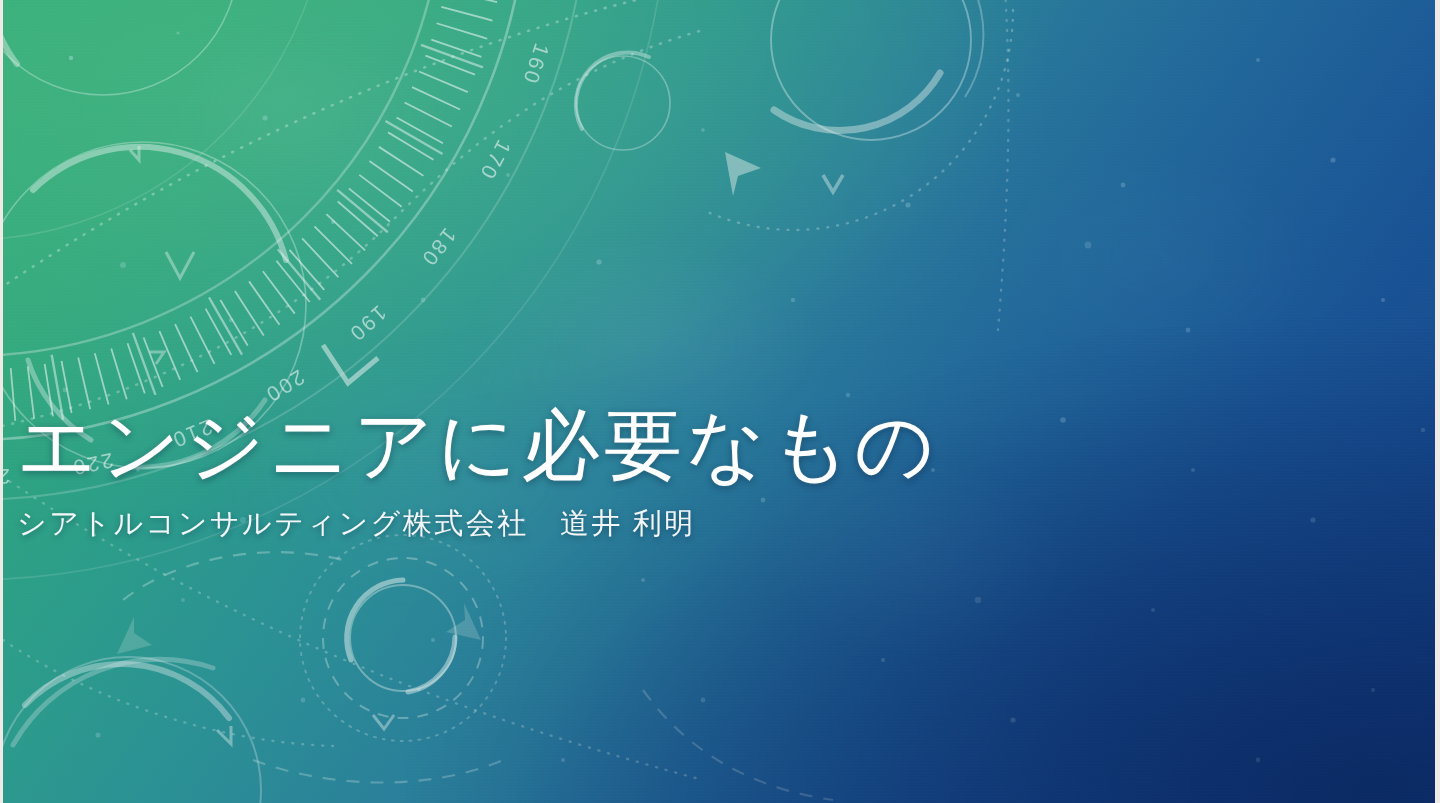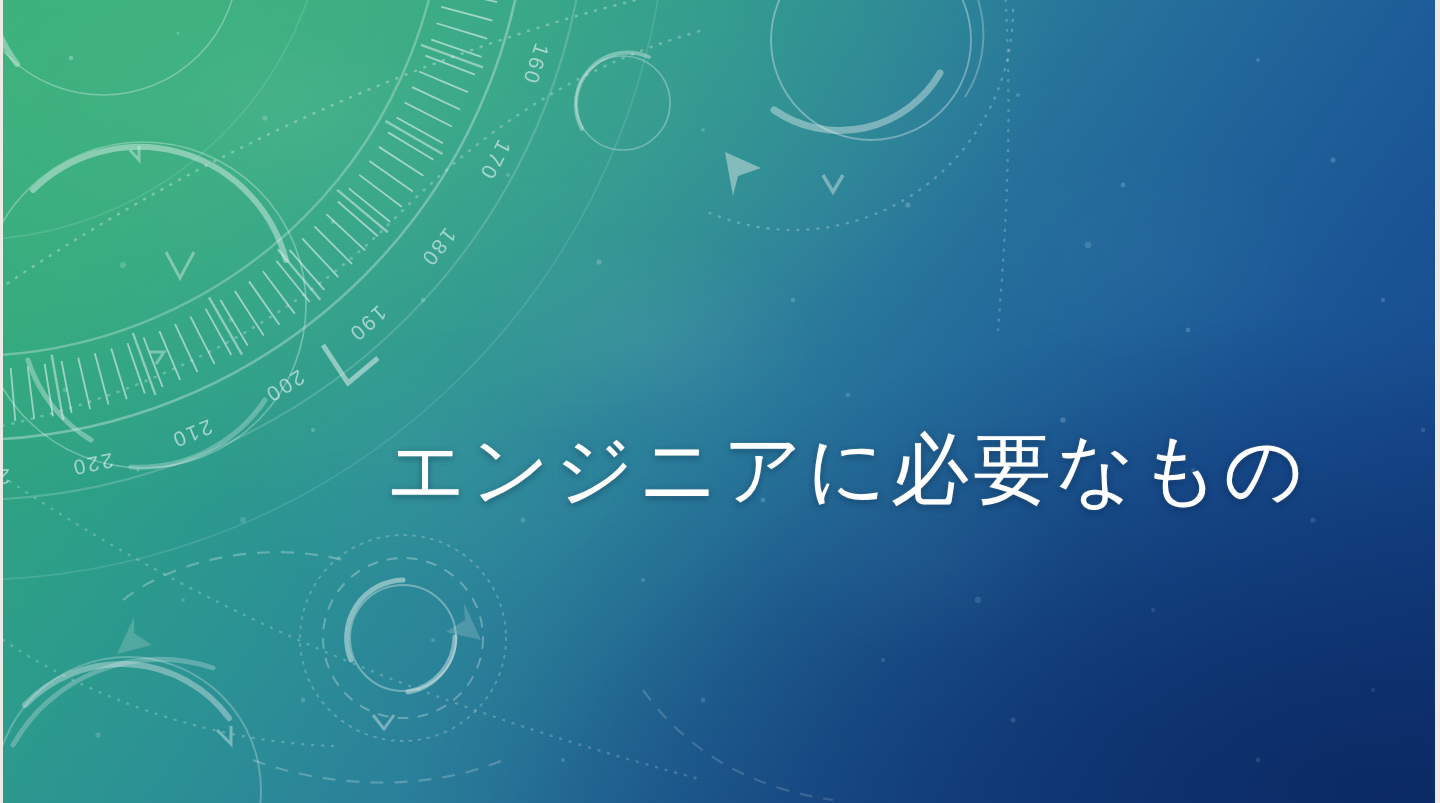--- a/index.html
+++ b/index.html
@@ -64,25 +64,24 @@
     background:repeating-linear-gradient(0deg,
       rgba(255,255,255,.055) 0px, rgba(255,255,255,.055) 1px,
       rgba(0,0,0,0) 1px, rgba(0,0,0,0) 3px);
   }
 
   svg.layer{position:absolute;left:0;top:0;width:1432px;height:803px;pointer-events:none;}
 
   
   #textblock{
     position:absolute;
-    left:0; top:404px;
+    left:14px; top:404px;
     width:1305px;
-    text-align:right;
+    text-align:left;
     pointer-events:none;
-    margin-top:24px;
   }
   #title{
     display:block;
     color:#ffffff;
     font-size:78px;
     line-height:1.08;
     letter-spacing:.055em;
     font-weight:400;
     text-shadow:0 2px 7px rgba(3,24,52,.42), 0 0 2px rgba(255,255,255,.25);
     white-space:nowrap;
@@ -365,16 +364,17 @@
         <circle cx="1085" cy="245" r="3.4" opacity=".16"></circle>
         <circle cx="240" cy="520" r="3.0" opacity=".18"></circle>
       </g>
     </svg>
 
     <div id="scan"></div>
     <div id="vignette"></div>
 
     <div id="textblock">
       <span id="title">エンジニアに必要なもの</span>
+      <span id="subtitle">シアトルコンサルティング株式会社　道井 利明</span>
     </div>
 
   </div>
 </div>
 
 </body></html>

